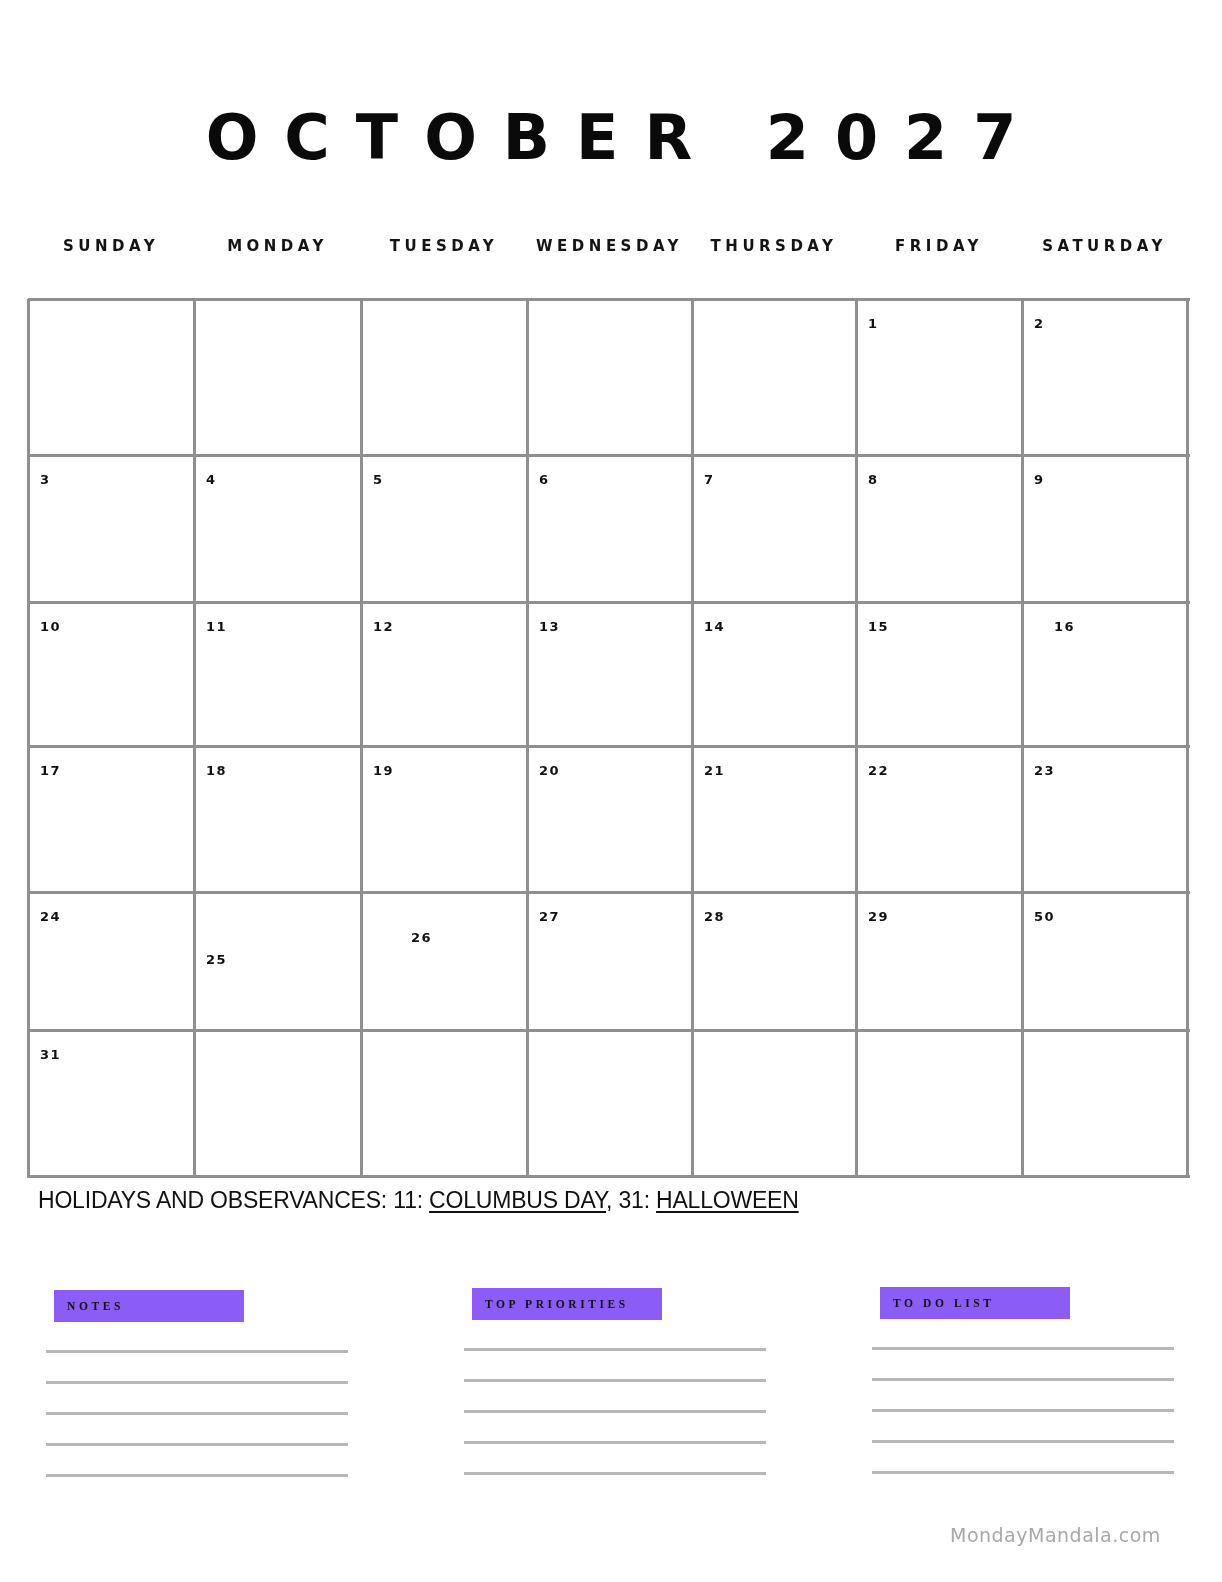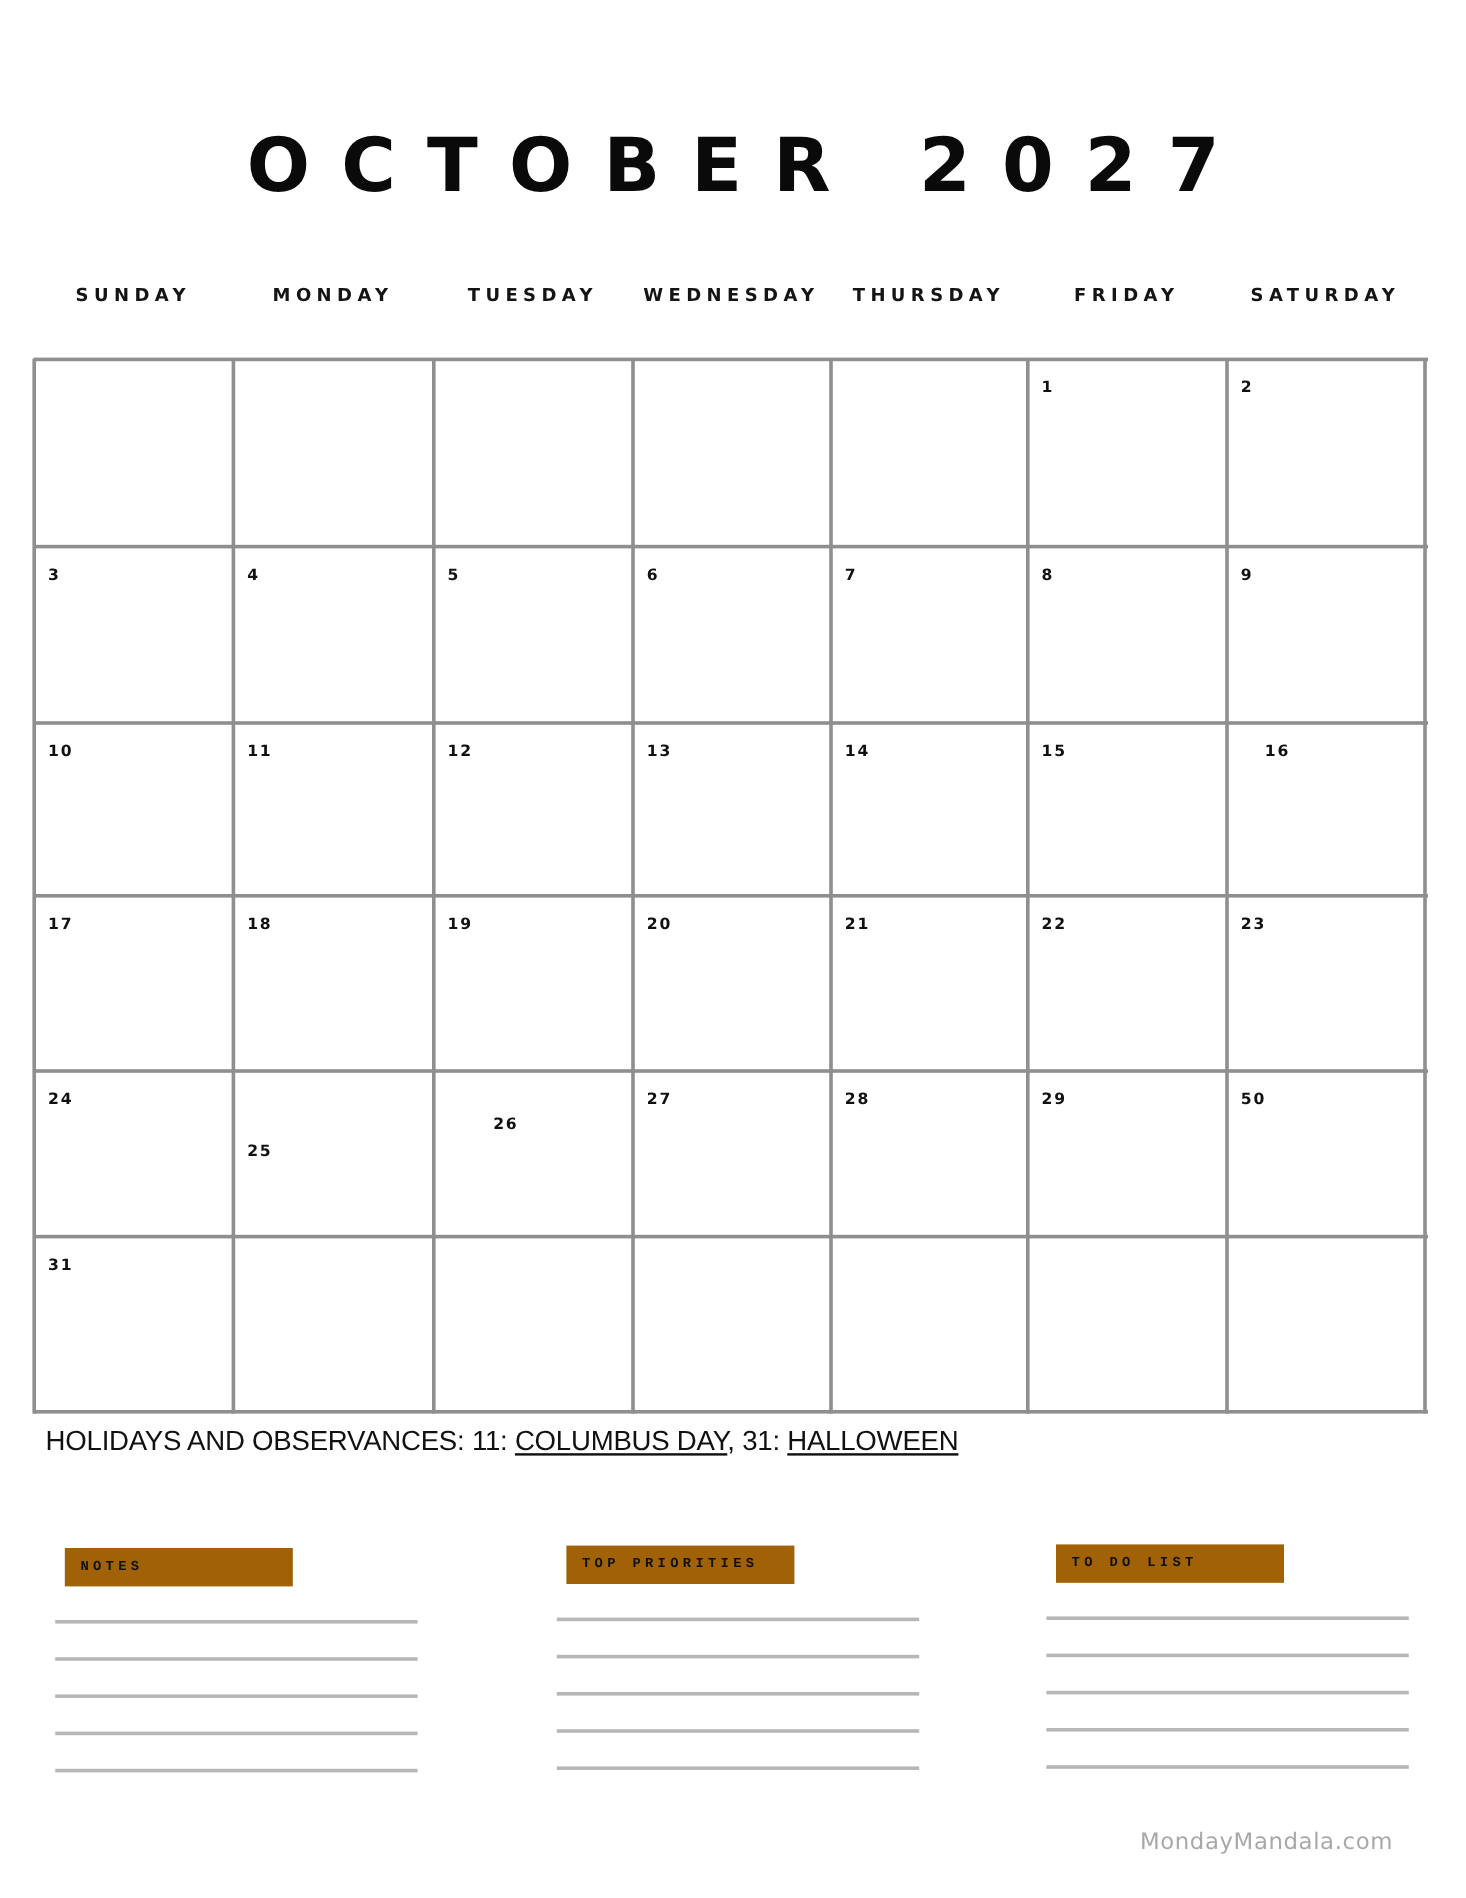--- a/index.html
+++ b/index.html
@@ -93,24 +93,24 @@
     .section {
       position: absolute;
       width: 302px;
     }
     .section .label {
       position: absolute;
       left: 8px;
       top: 0;
       width: 190px;
       height: 32px;
-      background: #a16207;
+      background: #8b5cf6;
       box-sizing: border-box;
       padding-left: 13px;
-      font-family: Liberation Mono, monospace;
+      font-family: Liberation Serif, serif;
       font-weight: bold;
       font-size: 11.5px;
       letter-spacing: 3.6px;
       line-height: 32px;
       color: #111111;
       white-space: nowrap;
     }
     .section .line {
       position: absolute;
       left: 0;

